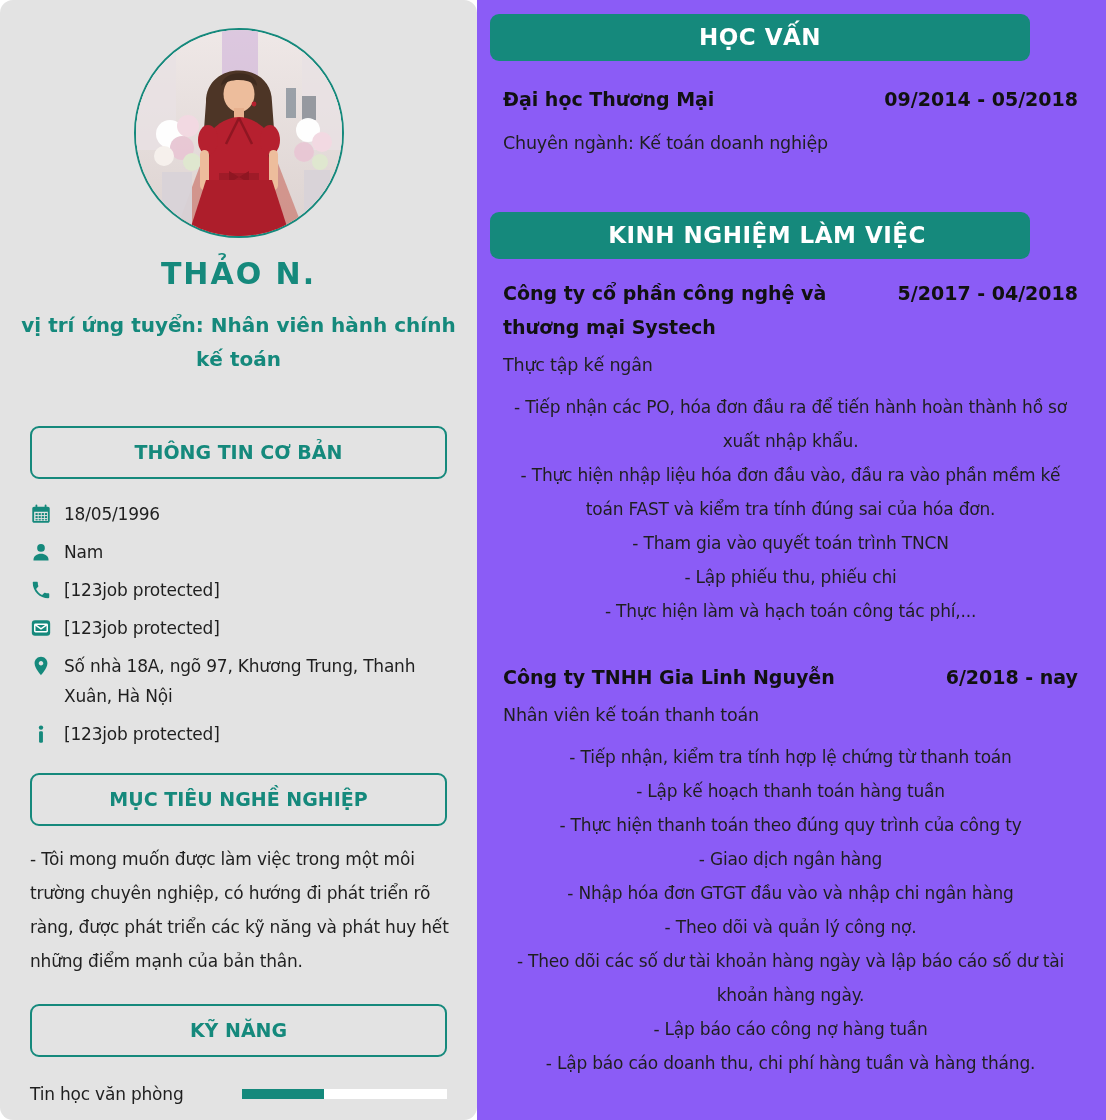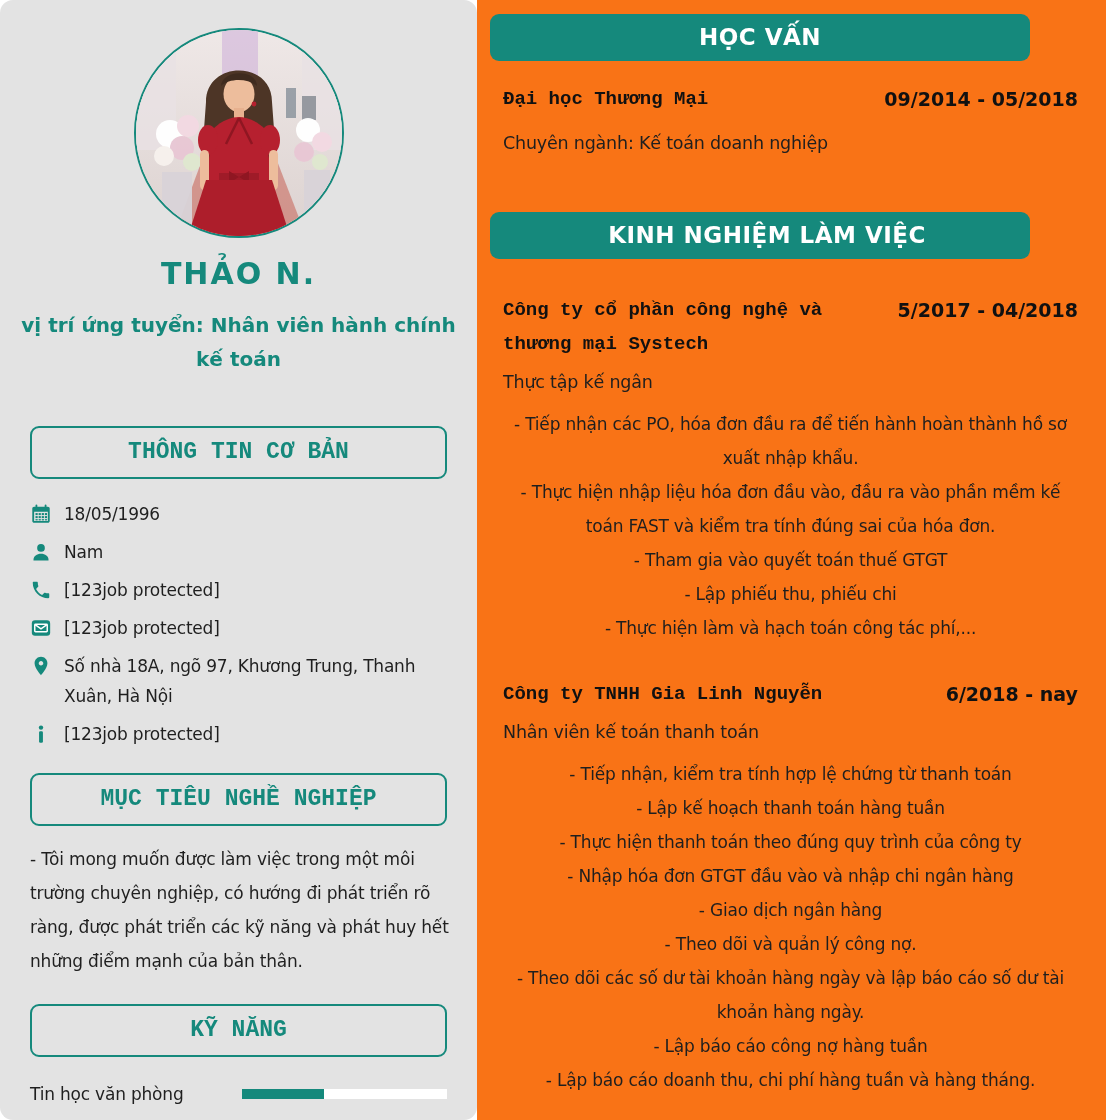--- a/index.html
+++ b/index.html
@@ -26,51 +26,51 @@
   .name{
     margin-top:18px;text-align:center;color:var(--accent);
     font-size:30px;font-weight:bold;letter-spacing:2px;line-height:36px;
   }
   .position{
     margin:16px 16px 0;text-align:center;color:var(--accent);
     font-size:20px;font-weight:bold;line-height:34px;
   }
   .side-box{
     margin:50px 30px 0;border:2px solid var(--accent);border-radius:9px;
-    text-align:center;color:var(--accent);font-weight:bold;font-size:23px;
-    padding:11px 4px;line-height:27px;background:transparent;font-family:Liberation Mono, monospace;
+    text-align:center;color:var(--accent);font-weight:bold;font-size:19px;
+    padding:11px 4px;line-height:27px;background:transparent;
   }
   .side-box.objective-box{margin-top:24px;}
   .side-box.skills-box{margin-top:26px;}
   .info-list{margin:20px 28px 0 30px;}
   .info-item{display:flex;margin-bottom:8px;line-height:30px;font-size:17px;letter-spacing:-0.2px;}
   .info-icon{flex:none;width:22px;height:22px;margin:4px 12px 0 0;color:var(--accent);}
   .info-icon svg{display:block;width:22px;height:22px;fill:var(--accent);}
   .objective-text{
     margin:16px 28px 0 30px;font-size:17px;line-height:34px;letter-spacing:-0.2px;
   }
   .skills-list{margin:22px 30px 0;}
   .skill-row{display:flex;align-items:center;margin-bottom:20px;height:30px;}
   .skill-label{flex:none;width:212px;font-size:17px;letter-spacing:-0.2px;line-height:30px;}
   .skill-bar{flex:1;height:10px;background:#ffffff;position:relative;overflow:hidden;}
   .skill-fill{display:block;height:100%;background:var(--accent);}
 
   
-  .main{flex:1;background:#f97316;padding:14px 28px 0 26px;}
+  .main{flex:1;background:#8b5cf6;padding:14px 28px 0 26px;}
   .section-bar{
     width:540px;margin-left:-13px;height:47px;line-height:47px;
     background:var(--accent);color:#fff;text-align:center;
     font-size:23px;font-weight:bold;border-radius:9px;letter-spacing:0.5px;
   }
   .section-bar.exp-bar{margin-top:56px;padding-left:14px;}
   .entry{margin-top:21px;}
-  .exp-entry{margin-top:34px;}
+  .exp-entry{margin-top:17px;}
   .exp-entry + .exp-entry{margin-top:32px;}
   .entry-head{display:flex;justify-content:space-between;align-items:flex-start;line-height:34px;}
-  .entry-title{font-weight:bold;font-size:19px;max-width:430px;color:#111;font-family:Liberation Mono, monospace;}
+  .entry-title{font-weight:bold;font-size:19px;max-width:430px;color:#111;}
   .entry-period{font-weight:bold;font-size:19px;white-space:nowrap;color:#111;padding-left:10px;}
   .entry-sub{margin-top:8px;font-size:17.5px;line-height:26px;letter-spacing:-0.2px;}
   .edu-sub{margin-top:14px;}
   .bullets{margin-top:12px;text-align:center;}
   .bullet{font-size:17px;line-height:34px;letter-spacing:-0.2px;}
 </style>
 </head>
 <body>
 
 <div class="page">
@@ -236,37 +236,37 @@
     <div id="exp-list">
         <div class="entry exp-entry">
     <div class="entry-head">
       <span class="entry-title">Công ty cổ phần công nghệ và thương mại Systech</span>
       <span class="entry-period">5/2017 - 04/2018</span>
     </div>
     <div class="entry-sub">Thực tập kế ngân</div>
     <div class="bullets">
             <div class="bullet">- Tiếp nhận các PO, hóa đơn đầu ra để tiến hành hoàn thành hồ sơ xuất nhập khẩu.</div>
             <div class="bullet">- Thực hiện nhập liệu hóa đơn đầu vào, đầu ra vào phần mềm kế toán FAST và kiểm tra tính đúng sai của hóa đơn.</div>
-            <div class="bullet">- Tham gia vào quyết toán thuế GTGT</div>
+            <div class="bullet">- Tham gia vào quyết toán trình TNCN</div>
             <div class="bullet">- Lập phiếu thu, phiếu chi</div>
             <div class="bullet">- Thực hiện làm và hạch toán công tác phí,...</div>
           </div>
   </div>
         <div class="entry exp-entry">
     <div class="entry-head">
       <span class="entry-title">Công ty TNHH Gia Linh Nguyễn</span>
       <span class="entry-period">6/2018 - nay</span>
     </div>
     <div class="entry-sub">Nhân viên kế toán thanh toán</div>
     <div class="bullets">
             <div class="bullet">- Tiếp nhận, kiểm tra tính hợp lệ chứng từ thanh toán</div>
             <div class="bullet">- Lập kế hoạch thanh toán hàng tuần</div>
             <div class="bullet">- Thực hiện thanh toán theo đúng quy trình của công ty</div>
+            <div class="bullet">- Giao dịch ngân hàng</div>
             <div class="bullet">- Nhập hóa đơn GTGT đầu vào và nhập chi ngân hàng</div>
-            <div class="bullet">- Giao dịch ngân hàng</div>
             <div class="bullet">- Theo dõi và quản lý công nợ.</div>
             <div class="bullet">- Theo dõi các số dư tài khoản hàng ngày và lập báo cáo số dư tài khoản hàng ngày.</div>
             <div class="bullet">- Lập báo cáo công nợ hàng tuần</div>
             <div class="bullet">- Lập báo cáo doanh thu, chi phí hàng tuần và hàng tháng.</div>
           </div>
   </div>
       </div>
   </main>
 
 </div>

